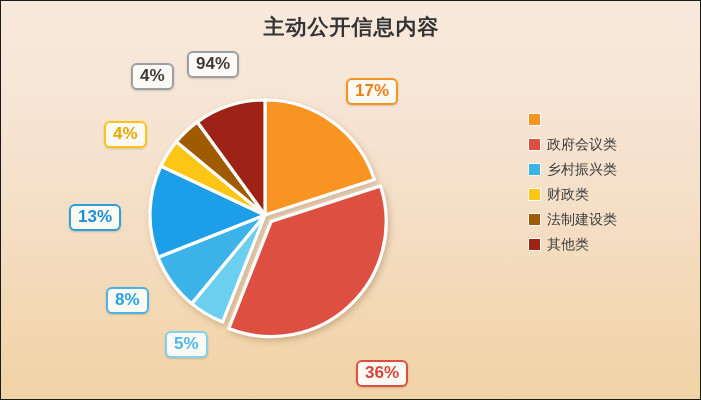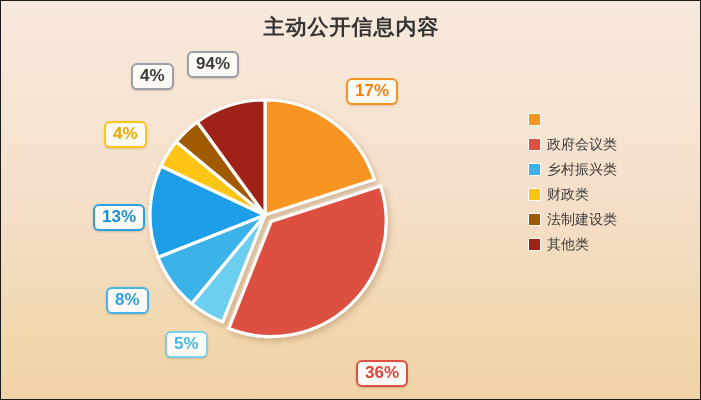--- a/index.html
+++ b/index.html
@@ -87,21 +87,21 @@
           <path d="M 126.00 126.00 L 58.40 32.96 A 115 115 0 0 1 126.00 11.00 Z" fill="#9e2316" class="slice-path"></path>
         </g>
     </svg>
   </div>
 
   <div id="pct-labels">
       <div class="pct-label" style="left: 345px; top: 77px; color: rgb(240, 127, 18); border-color: rgb(247, 148, 30);">17%</div>
       <div class="pct-label" style="left: 355px; top: 322px; color: rgb(217, 69, 58); border-color: rgb(221, 80, 65); margin-top: 37px;">36%</div>
       <div class="pct-label" style="left: 164px; top: 330px; color: rgb(73, 185, 230); border-color: rgb(126, 210, 240);">5%</div>
       <div class="pct-label" style="left: 105px; top: 286px; color: rgb(39, 163, 227); border-color: rgb(70, 180, 232);">8%</div>
-      <div class="pct-label" style="left: 68px; top: 203px; color: rgb(28, 143, 214); border-color: rgb(43, 160, 224); margin-left: 24px;">13%</div>
+      <div class="pct-label" style="left: 68px; top: 203px; color: rgb(28, 143, 214); border-color: rgb(43, 160, 224);">13%</div>
       <div class="pct-label" style="left: 103px; top: 120px; color: rgb(232, 169, 0); border-color: rgb(253, 198, 19);">4%</div>
       <div class="pct-label" style="left: 130px; top: 62px; color: rgb(60, 60, 60); border-color: rgb(154, 160, 166);">4%</div>
       <div class="pct-label" style="left: 186px; top: 50px; color: rgb(60, 60, 60); border-color: rgb(154, 160, 166);">94%</div>
     </div>
 
   <div id="legend">
       <div class="legend-row">
         <span class="legend-swatch" style="background: rgb(248, 148, 32);"></span>
       </div>
       <div class="legend-row">

